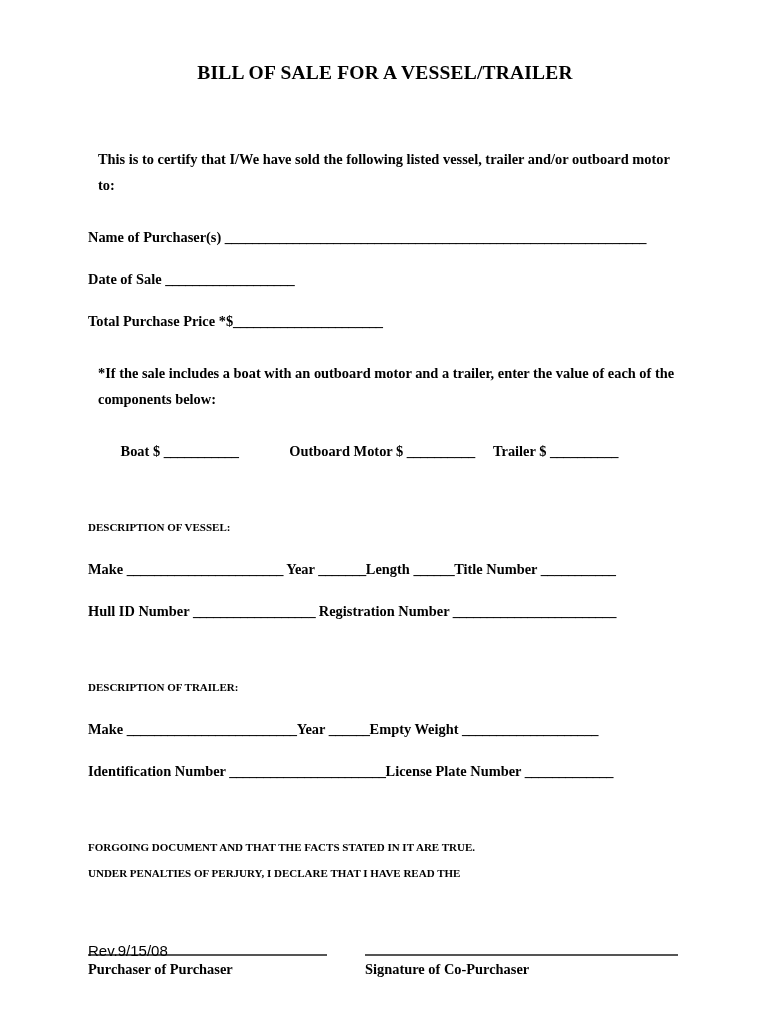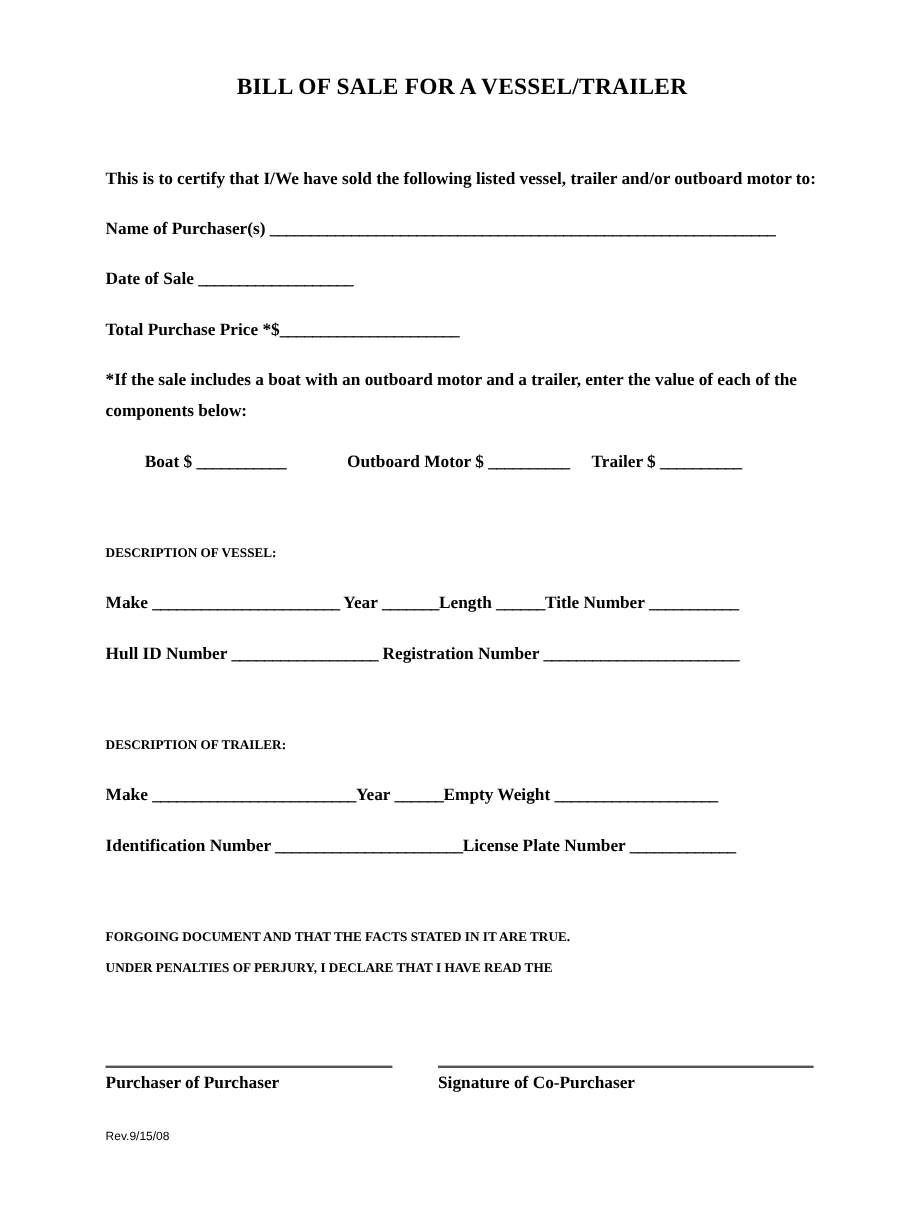--- a/index.html
+++ b/index.html
@@ -39,21 +39,21 @@
     position: absolute;
     left: 88px;
     top: 136px;
     width: 600px;
   }
 
   .para {
     font-weight: bold;
     font-size: 14.4px;
     line-height: 26px;
-    margin: 0;
+    margin: 10px;
   }
 
   .line-row {
     font-weight: bold;
     font-size: 14.4px;
     line-height: 26px;
     margin: 0;
     white-space: nowrap;
   }
 
@@ -112,21 +112,21 @@
   }
   .sig-label-left  { width: 277px; flex: 0 0 277px; }
   .sig-label-right { flex: 0 0 auto; }
 
   
   .footer-rev {
     position: absolute;
     left: 88px;
     top: 942px;
     font-family: "Liberation Sans", "DejaVu Sans", sans-serif;
-    font-size: 10px;
+    font-size: 15px;
     font-weight: normal;
     color: #000000;
   }
 </style>
 </head>
 <body>
 
 <div class="page">
 
   <div class="doc-title">BILL OF SALE FOR A VESSEL/TRAILER</div>

